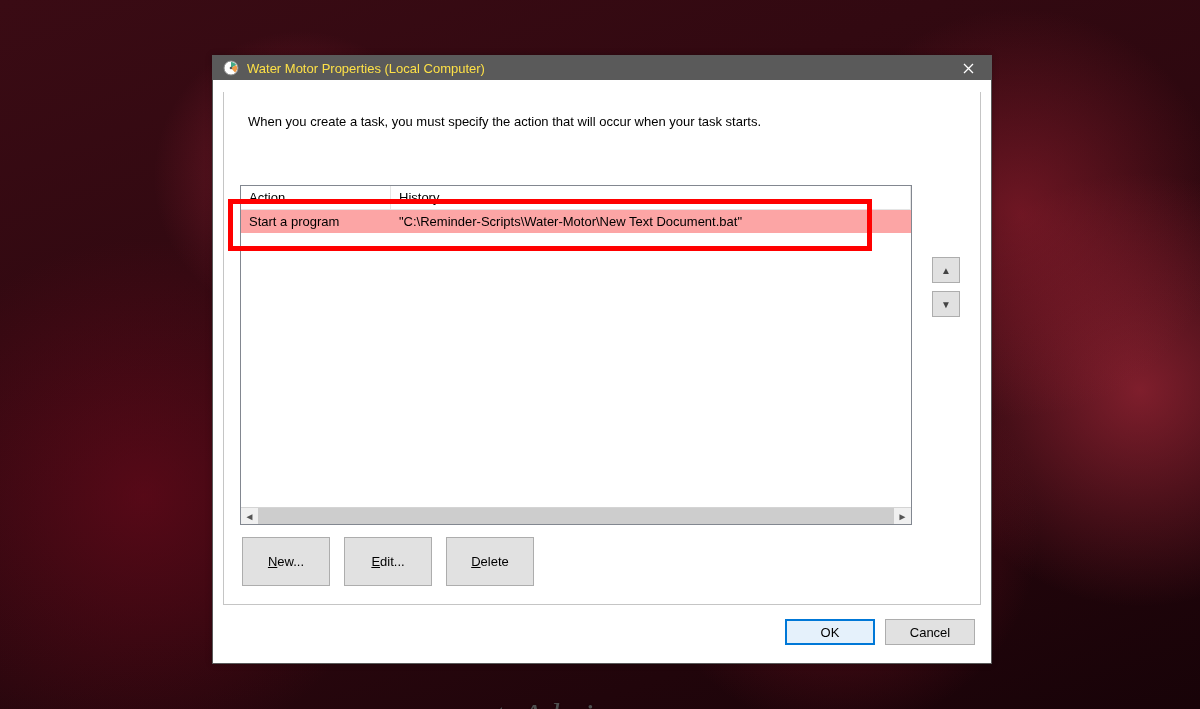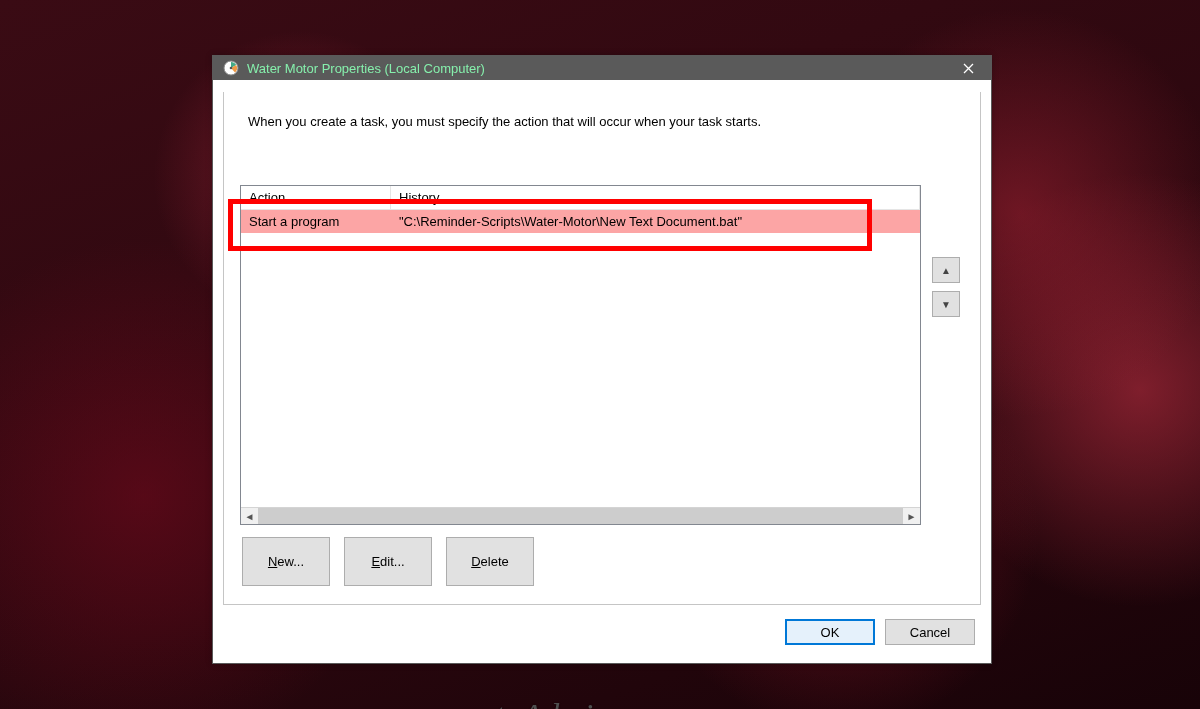--- a/index.html
+++ b/index.html
@@ -21,21 +21,21 @@
     width: 780px; height: 609px;
     background: #ffffff;
     border: 1px solid #5a5a5a;
     display: flex; flex-direction: column;
     box-shadow: 0 0 6px rgba(0,0,0,0.25);
   }
 
   .titlebar {
     height: 32px;
     background: #5a5a5a;
-    color: #86efac;
+    color: #fde047;
     display: flex; align-items: center;
     padding: 0 0 0 10px;
     font-size: 13px;
   }
   .titlebar .icon { margin-right: 8px; display:inline-flex; }
   .titlebar .title { flex: 1; }
   .titlebar .close {
     width: 46px; height: 100%;
     display: flex; align-items: center; justify-content: center;
     color: #fff; font-size: 14px;
@@ -66,21 +66,21 @@
   .tab-content {
     border-left: 1px solid #c5c5c5;
     border-right: 1px solid #c5c5c5;
     border-bottom: 1px solid #c5c5c5;
     padding: 20px 16px 14px 16px;
     display:flex; flex-direction:column;
   }
 
   .instruction { margin: 2px 4px 18px 8px; font-size: 13px; }
 
-  .list-wrap { display:flex; gap:11px; flex:1;margin-top:38px; }
+  .list-wrap { display:flex; gap:20px; flex:1;margin-top:38px; }
 
   .listview {
     border: 1px solid #828790;
     background: #fff;
     flex: 1;
     display:flex; flex-direction:column;
     position: relative;
     height: 340px;
   }
   .lv-header {

